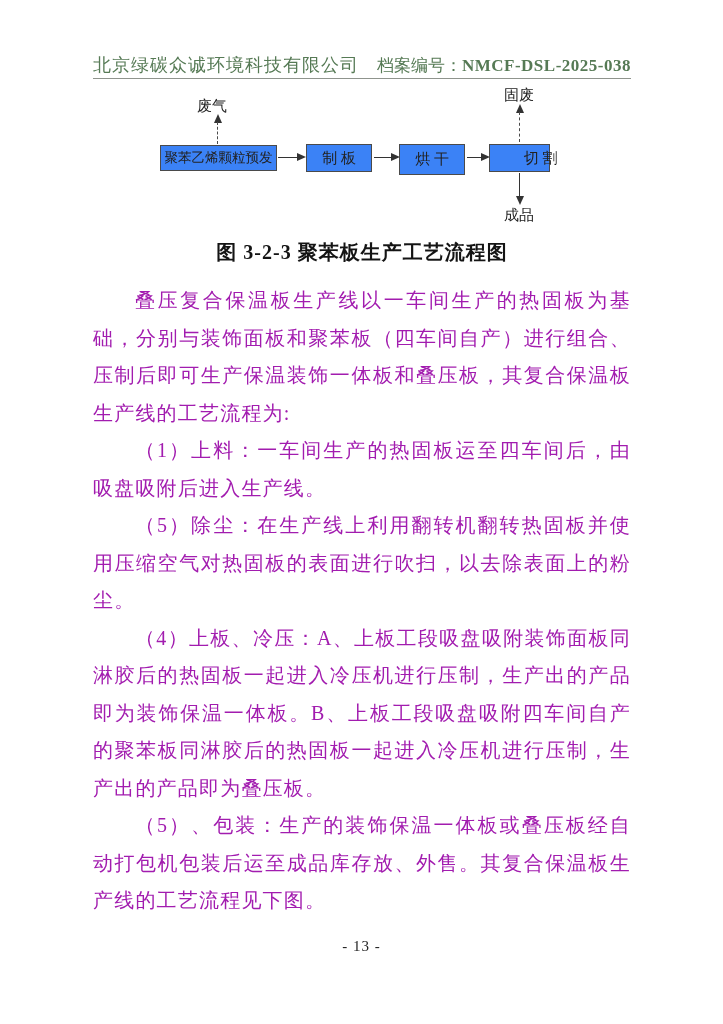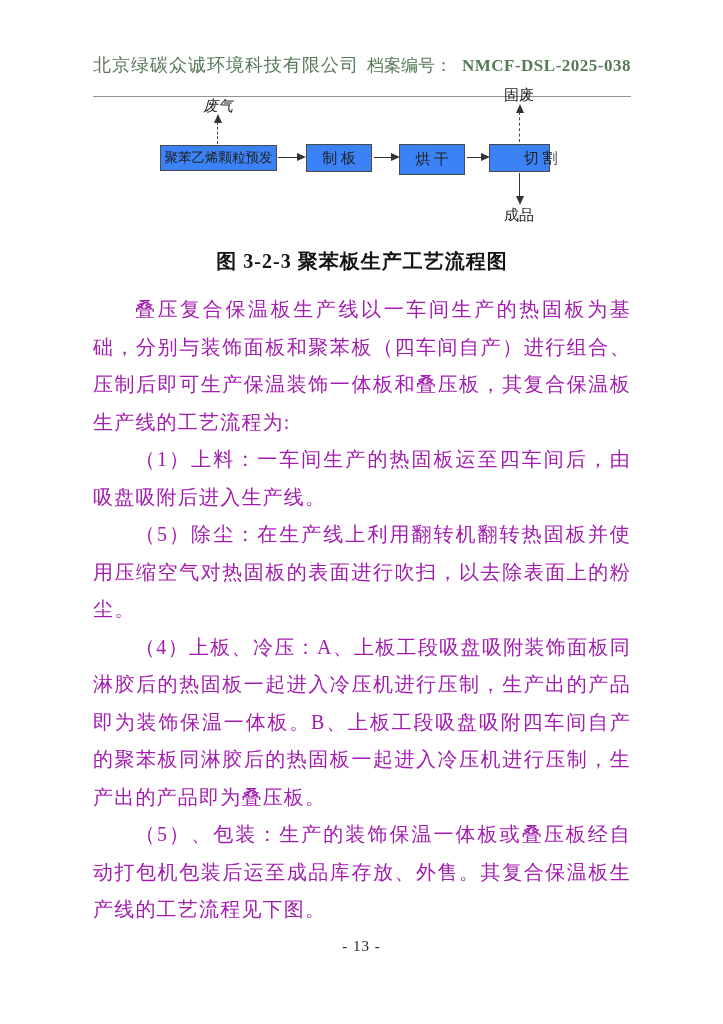--- a/index.html
+++ b/index.html
@@ -16,32 +16,31 @@
 
   
   .header {
     position: absolute;
     left: 93px;
     right: 92px;
     top: 46px;
     display: flex;
     justify-content: space-between;
     align-items: baseline;
-    padding-bottom: 19px;
+    padding-bottom: 1px;
     border-bottom: 1.5px solid #8f948d;
     color: #567a55;
   }
   .company-name {
     font-size: 18px;
     letter-spacing: 1px;
   }
   .archive {
     display: flex;
     align-items: baseline;
-    gap: 10px;
     font-size: 17px;
     margin-top: 8px;
   }
   .archive-number {
     font-weight: bold;
     letter-spacing: 0.5px;
   }
 
   
   .diagram {
@@ -67,21 +66,21 @@
   .box2 { left: 156px; top: 59px; width: 66px;  height: 28px; }
   .box3 { left: 249px; top: 59px; width: 66px;  height: 31px; }
   .box4 { left: 339px; top: 59px; width: 61px;  height: 28px; padding-left: 42px; }
 
   .diag-label {
     position: absolute;
     width: 44px;
     text-align: center;
     color: #222;
   }
-  .lbl-feiqi  { left: 46px;  top: 12px; font-style: italic; }
+  .lbl-feiqi  { left: 40px;  top: 12px; }
   .lbl-gufei  { left: 347px; top: 1px;  }
   .lbl-chengpin { left: 347px; top: 121px; }
 
   .vline-dashed {
     position: absolute;
     width: 0;
     border-left: 1.5px dashed #4a4a4a;
   }
   .vdash1 { left: 67px;  top: 37px; height: 22px; }
   .vdash2 { left: 369px; top: 27px; height: 30px; }
@@ -112,21 +111,20 @@
   .tr2 { left: 241px; top: 68px; }
   .tr3 { left: 331px; top: 68px; }
 
   
   .content {
     position: absolute;
     left: 93px;
     right: 92px;
     top: 239px;
     color: #2b2b2b;
-    margin-top: 9px;
   }
   .figure-caption {
     text-align: center;
     font-weight: bold;
     font-size: 20px;
     color: #141414;
     letter-spacing: 1px;
     margin-bottom: 16px;
   }
   .section-heading {

